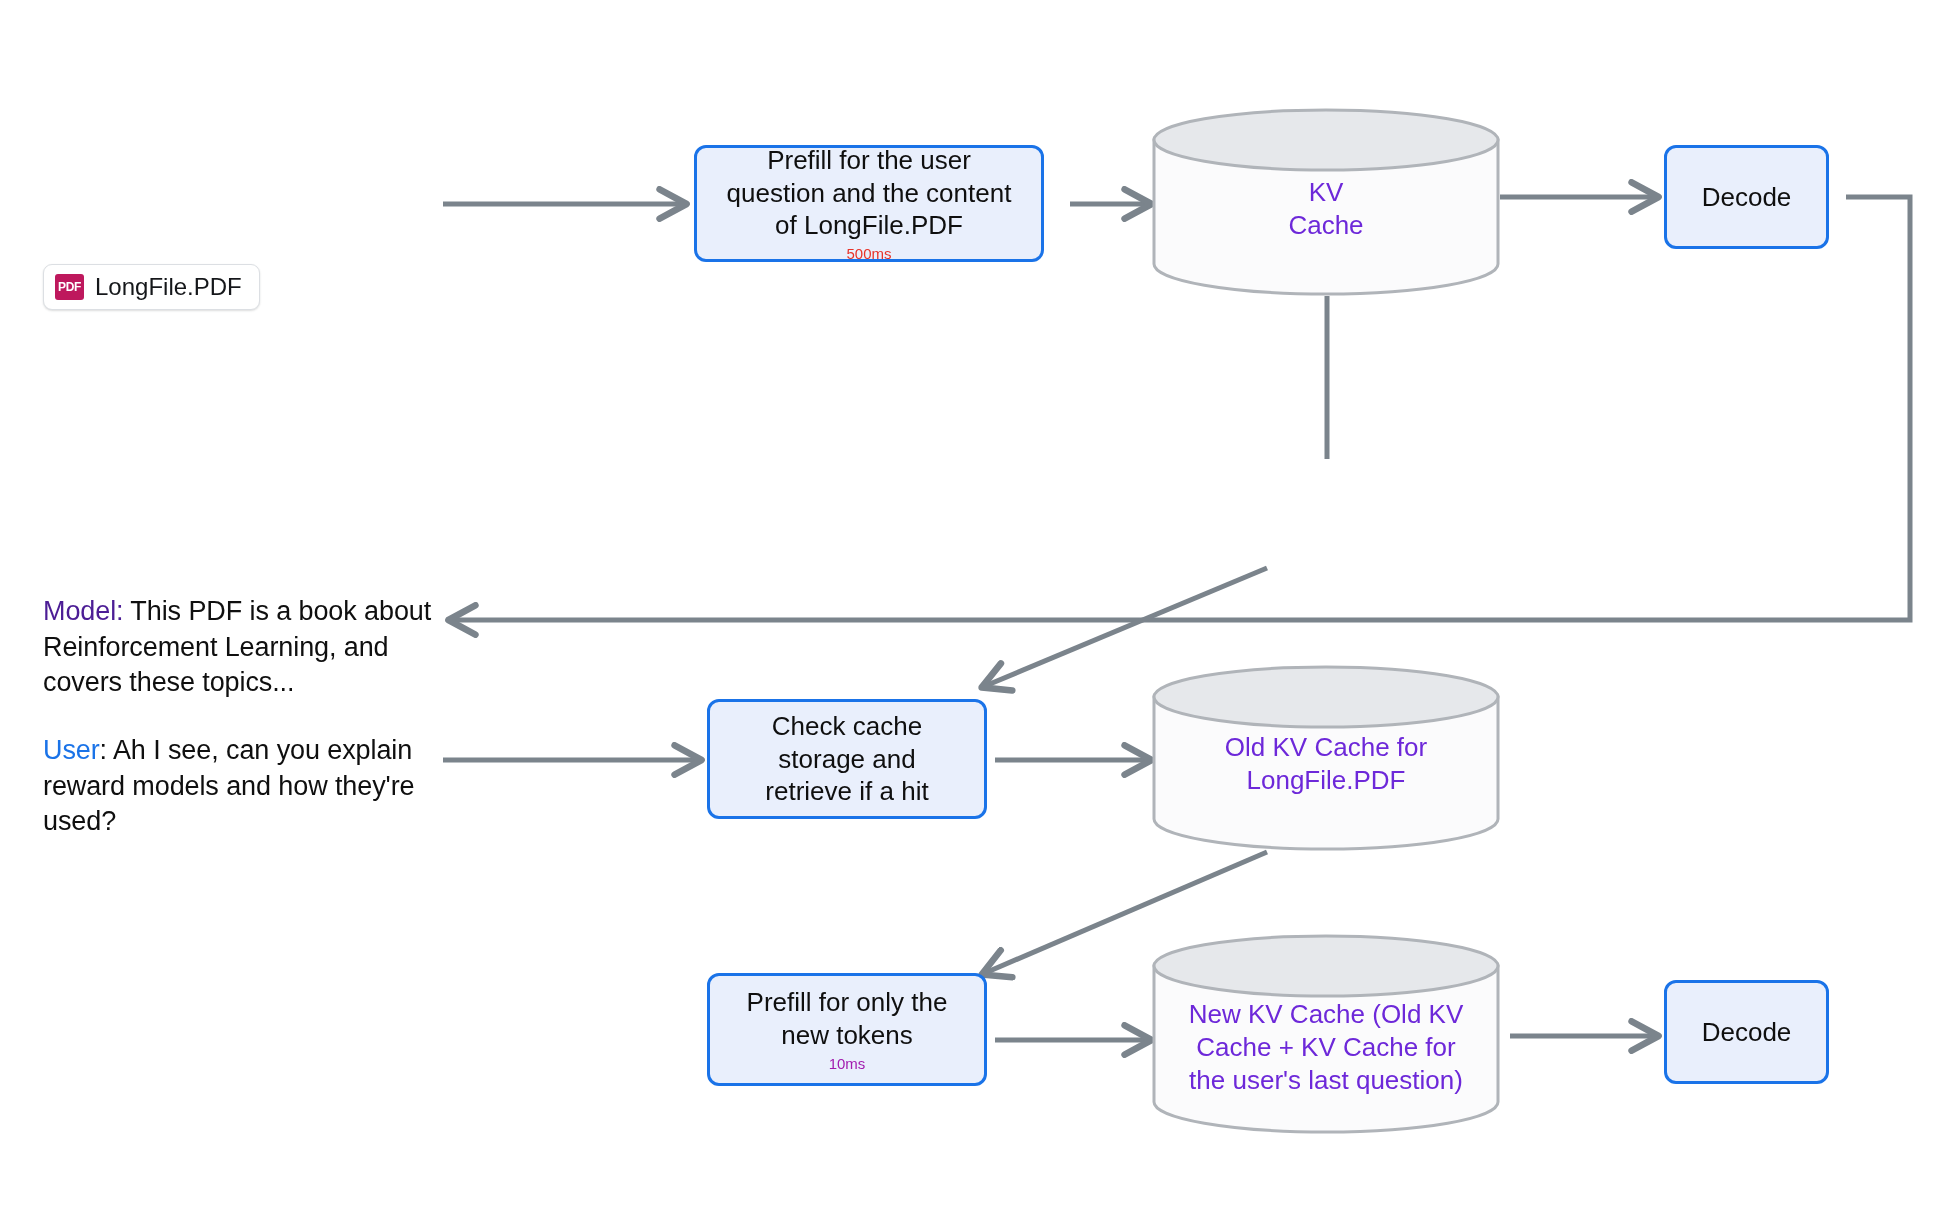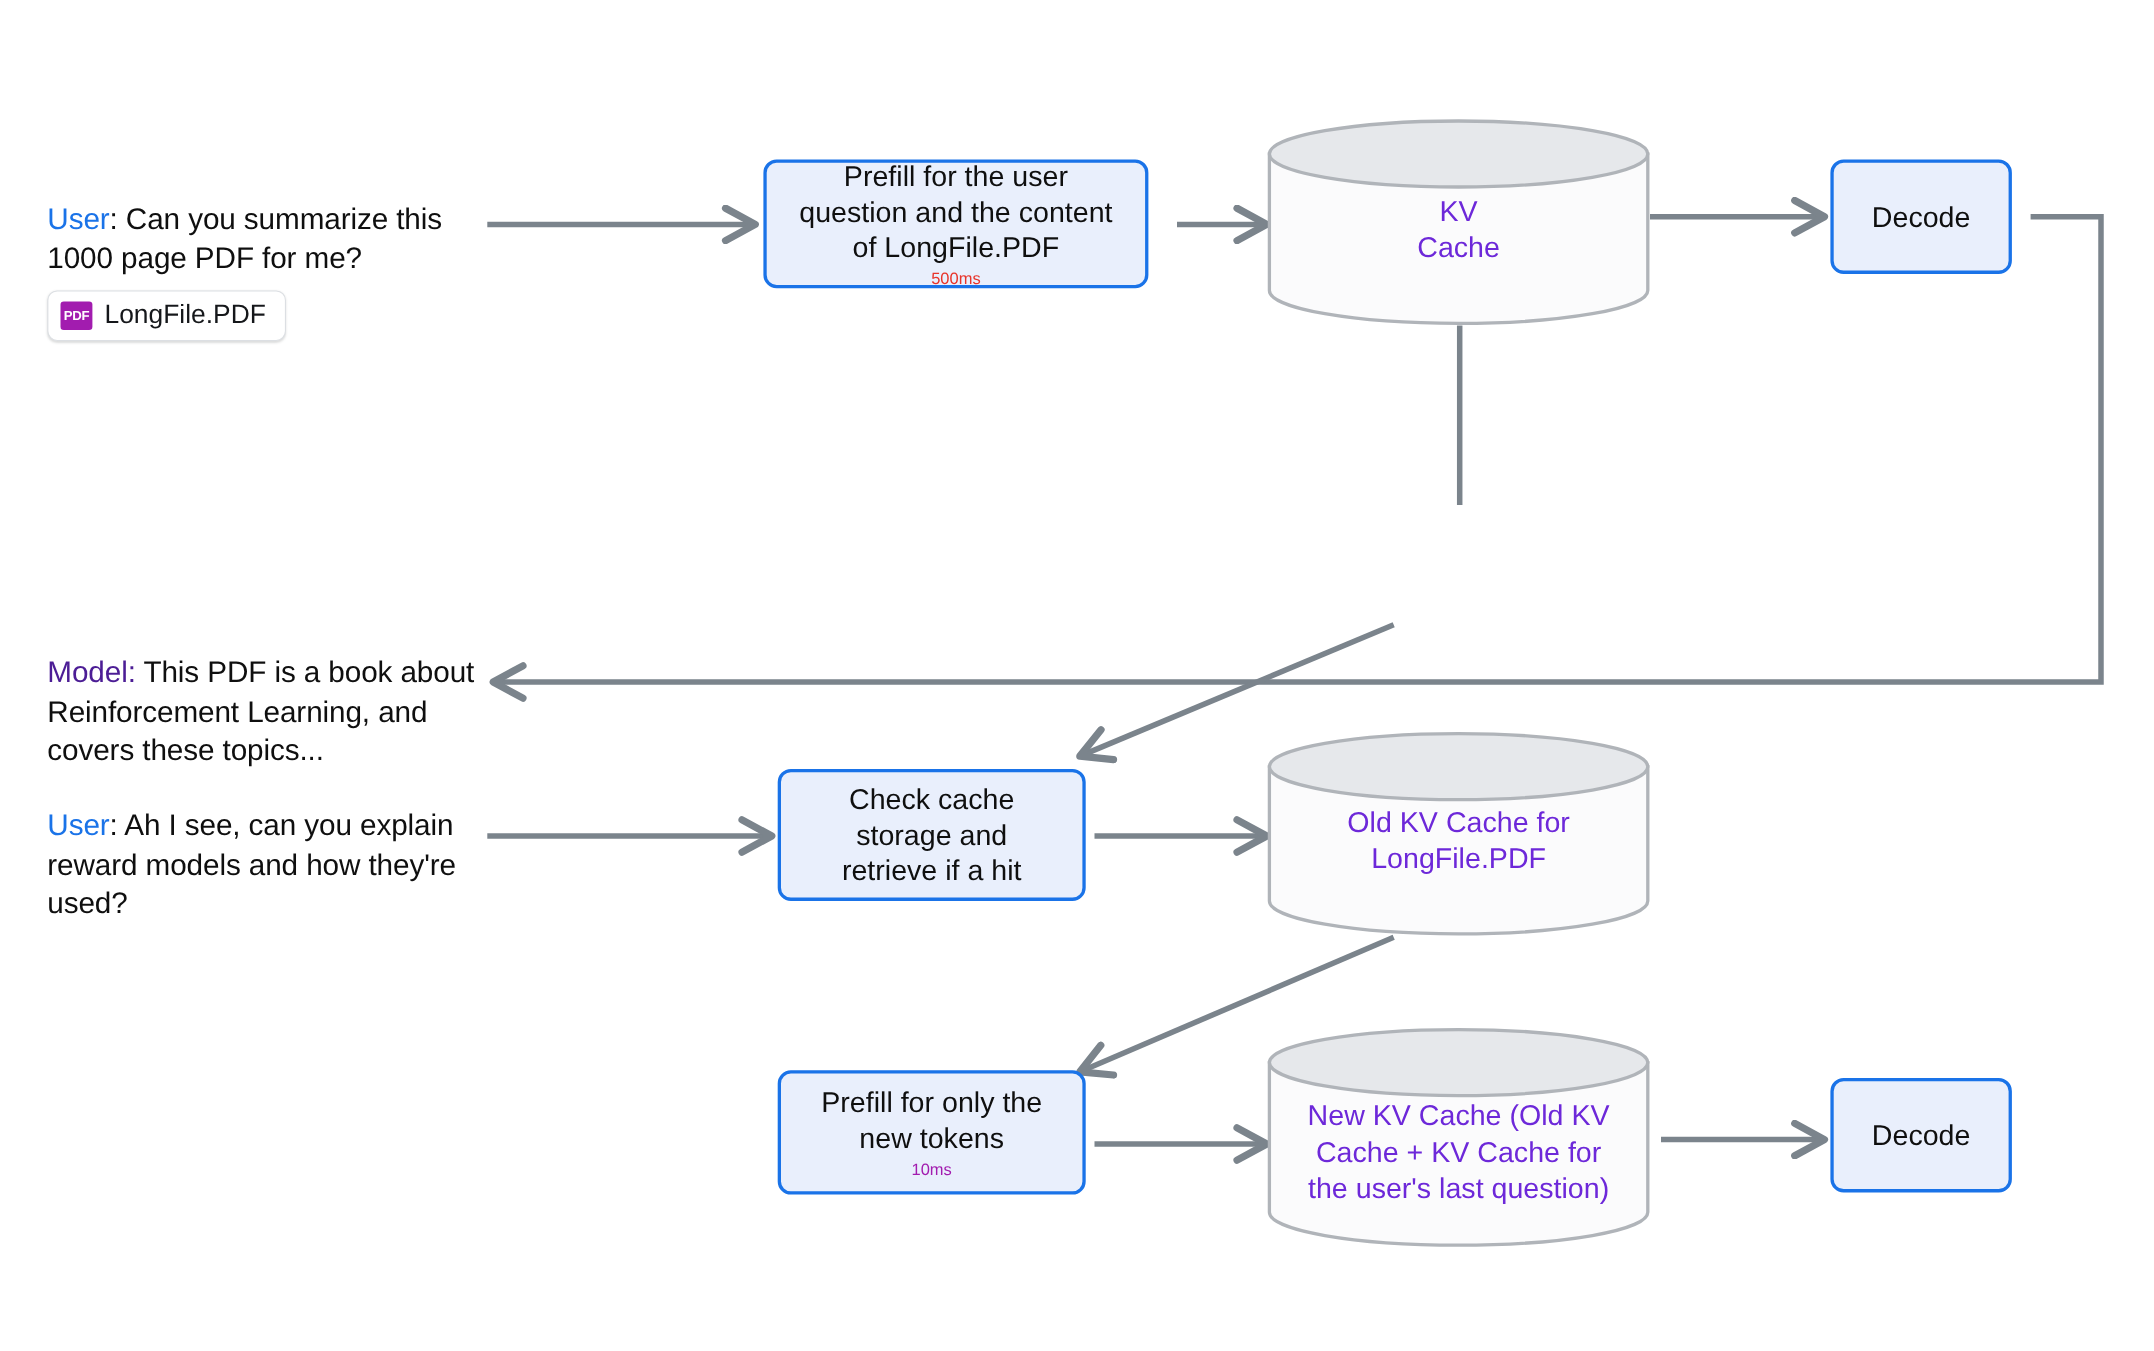--- a/index.html
+++ b/index.html
@@ -47,21 +47,21 @@
     background: #ffffff;
     border: 1px solid #dcdfe3;
     border-radius: 9px;
     padding: 8px 17px 8px 11px;
     box-shadow: 0 1px 2px rgba(60,64,67,0.18);
   }
   .pdf-badge {
     width: 29px;
     height: 26px;
     border-radius: 3px;
-    background: #a21caf;
+    background: #be185d;
     color: #ffffff;
     font-size: 12px;
     font-weight: bold;
     display: flex;
     align-items: center;
     justify-content: center;
     letter-spacing: -0.3px;
     flex: none;
   }
   .pdf-name {
@@ -147,23 +147,20 @@
       <line x1="995" y1="760" x2="1148" y2="760" marker-end="url(#ah)"></line>
 
       <line x1="1267" y1="852" x2="985" y2="973" marker-end="url(#ah)"></line>
 
       <line x1="995" y1="1040" x2="1148" y2="1040" marker-end="url(#ah)"></line>
 
       <line x1="1510" y1="1036" x2="1655" y2="1036" marker-end="url(#ah)"></line>
     </g>
   </svg>
 
-  <div class="convo" style="left:43px; top:182px; width:390px;">
-    <span class="speaker-user">User</span><span>:</span><span> Can you summarize this 1000 page PDF for me?</span>
-  </div>
 
   <div class="pdf-chip" style="left:43px; top:264px;">
     <span class="pdf-badge">PDF</span>
     <span class="pdf-name">LongFile.PDF</span>
   </div>
 
   <div class="convo" style="left:43px; top:594px; width:400px;">
     <span class="speaker-model">Model:</span><span> This PDF is a book about Reinforcement Learning, and covers these topics...</span>
   </div>
 

